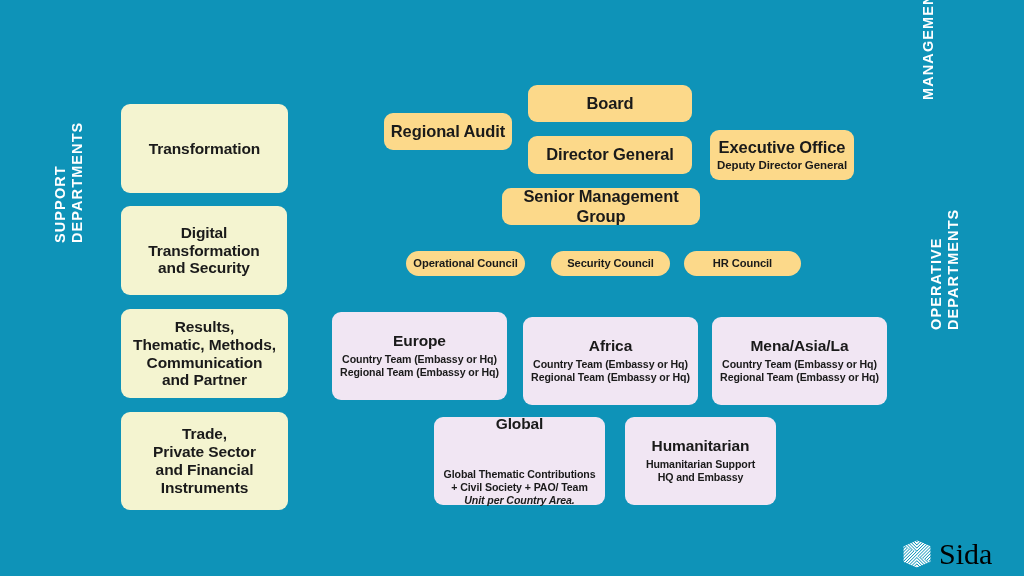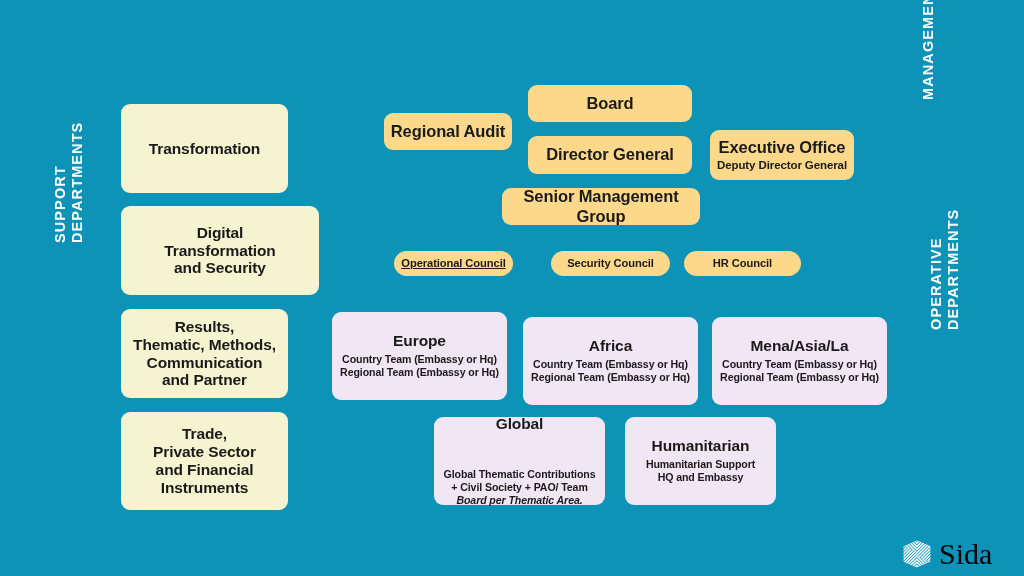--- a/index.html
+++ b/index.html
@@ -97,21 +97,21 @@
 
 <div id="slide">
 
   <div class="vlabel left" style="left:52px; top:243px; width:40px; height:0;">SUPPORT
 DEPARTMENTS</div>
 
   <div class="card cream support" style="left:121px; top:104px; width:167px; height:89px;">
     <div class="title" style="white-space:pre-line;">Transformation</div>
   </div>
 
-  <div class="card cream support" style="left:121px; top:206px; width:198px; height:89px;">
+  <div class="card cream support" style="left:121px; top:206px; width:166px; height:89px;">
     <div class="title" style="white-space:pre-line;">Digital
 Transformation
 and Security</div>
   </div>
 
   <div class="card cream support" style="left:121px; top:412px; width:167px; height:98px;">
     <div class="title" style="white-space:pre-line;">Trade,
 Private Sector
 and Financial
 Instruments</div>
@@ -138,21 +138,21 @@
 
   <div class="card yellow mgmt" style="left:710px; top:130px; width:144px; height:50px;">
     <div class="title">Executive Office</div>
     <div class="sub">Deputy Director General</div>
   </div>
 
   <div class="card yellow mgmt" style="left:502px; top:188px; width:198px; height:37px;">
     <div class="title">Senior Management Group</div>
   </div>
 
-  <div class="card yellow mgmt pill" style="left:394px; top:251px; width:119px; height:25px;text-decoration:underline;">
+  <div class="card yellow mgmt pill" style="left:406px; top:251px; width:119px; height:25px;">
     <div class="title">Operational Council</div>
   </div>
 
   <div class="card yellow mgmt pill" style="left:551px; top:251px; width:119px; height:25px;">
     <div class="title">Security Council</div>
   </div>
 
   <div class="card yellow mgmt pill" style="left:684px; top:251px; width:117px; height:25px;">
     <div class="title">HR Council</div>
   </div>
@@ -179,21 +179,21 @@
       <div>Country Team (Embassy or Hq)</div>
       <div>Regional Team (Embassy or Hq)</div>
     </div>
   </div>
 
   <div class="card lilac oper" style="left:434px; top:417px; width:171px; height:88px;gap:32px;">
     <div class="title">Global</div>
     <div class="sub">
       <div>Global Thematic Contributions</div>
       <div>+ Civil Society + PAO/ Team</div>
-      <div class="ital">Board per Thematic Area.</div>
+      <div class="ital">Unit per Country Area.</div>
     </div>
   </div>
 
   <div class="card lilac oper" style="left:625px; top:417px; width:151px; height:88px;align-items:center;">
     <div class="title">Humanitarian</div>
     <div class="sub">
       <div>Humanitarian Support</div>
       <div>HQ and Embassy</div>
     </div>
   </div>

